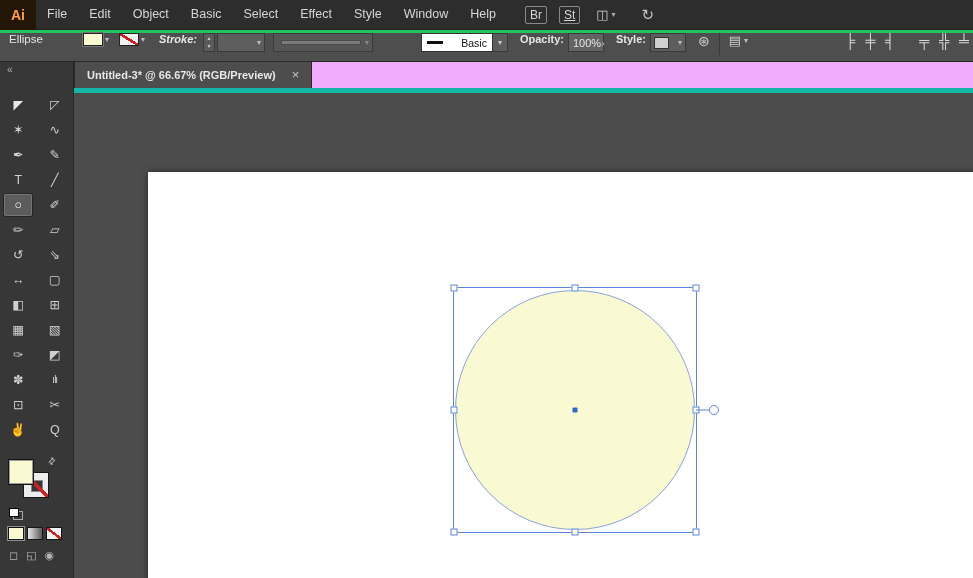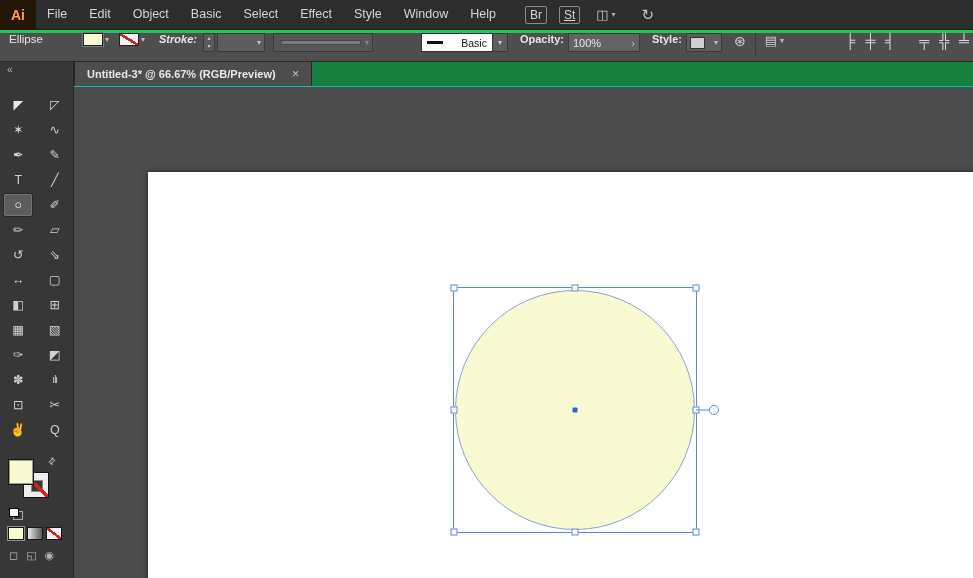--- a/index.html
+++ b/index.html
@@ -46,21 +46,21 @@
   .dd.w100 { width:100px; margin-left:8px; background:#565656; }
   .dd.disabled .caret { color:#8a8a8a; }
   .profile-bar { flex:1; height:5px; margin:0 4px; background:#7b7b7b; border:1px solid #4a4a4a; }
   .brush-dd { margin-left:8px; height:19px; display:flex; align-items:stretch; }
   .brush-body { width:72px; background:#fff; border:1px solid #333; display:flex; align-items:center; padding:0 5px; gap:18px;margin-left:40px; }
   .brush-line { width:40px; height:3px; background:#111; }
   .brush-name { color:#111; font-size:10.5px; }
   .brush-caret { width:15px; background:#5d5d5d; border:1px solid #3a3a3a; border-left:none;
                  display:flex; align-items:center; justify-content:center; font-size:8px; color:#ccc; }
   .lab-opacity { margin-left:12px; font-weight:bold; }
-  .field { margin-left:4px; width:72px; height:19px; background:#636363; border:1px solid #3a3a3a;
+  .field { margin-left:4px; width:36px; height:19px; background:#636363; border:1px solid #3a3a3a;
            display:flex; align-items:center; justify-content:space-between; padding:0 4px; }
   .field .caret { font-size:11px; line-height:10px; }
   .lab-style { margin-left:12px; font-weight:bold; }
   .style-dd { margin-left:4px; height:19px; width:36px; background:#5d5d5d; border:1px solid #3a3a3a;
               display:flex; align-items:center; justify-content:space-between; padding:0 3px; }
   .style-sw { width:15px; height:12px; background:#cfcfcf; border:1px solid #333; }
   .cb-icon { margin-left:12px; font-size:14px; color:#cfcfcf; }
   .vdiv { width:1px; height:22px; background:#3a3a3a; margin:0 9px; }
   .doc-dd { display:flex; align-items:center; gap:3px; color:#cfcfcf; font-size:13px; }
   .align-group { margin-left:auto; display:flex; align-items:center; gap:10px; padding-right:4px; }
@@ -96,21 +96,21 @@
   .cgn { display:flex; gap:3px; margin:7px 0 0 8px; flex:none; }
   .cbtn { width:16px; height:13px; border:1px solid #161616; }
   .cbtn.color { background:#fafad2; box-shadow:0 0 0 1px #8f8f8f; }
   .cbtn.grad { background:linear-gradient(90deg,#e8e8e8,#5a5a5a); }
   .cbtn.none { background:#f2f2f2;
                background-image:linear-gradient(to top right, transparent 43%, #cc2222 43%, #cc2222 57%, transparent 57%); }
   .modes { display:flex; gap:8px; margin:9px 0 0 9px; color:#b5b5b5; font-size:11px; flex:none; }
 
   
   .canvas { position:absolute; top:62px; left:74px; right:0; bottom:0; background:#4c4c4c; overflow:hidden; }
-  .tabbar { height:25px; background:#15803d; border-bottom:1px solid #14b8a6; display:flex; }
+  .tabbar { height:31px; background:#f0abfc; border-bottom:5px solid #14b8a6; display:flex; }
   .tab { background:#4d4d4d; padding:0 12px; display:flex; align-items:center; gap:16px;
          border-right:1px solid #262626; border-left:1px solid #262626; }
   .tab-title { font-size:11px; font-weight:bold; color:#e8e8e8; white-space:nowrap; }
   .tab-close { font-size:13px; color:#c4c4c4; line-height:10px; }
   .viewport { position:absolute; left:0; right:0; top:31px; bottom:0; }
   .artboard { position:absolute; left:74px; top:79px; right:-20px; bottom:-20px; background:#ffffff;
               box-shadow:0 0 6px rgba(0,0,0,0.55); }
   .shape-ellipse { position:absolute; left:381px; top:197px; width:240px; height:240px; border-radius:50%;
                    background:#fafad2; border:1px solid #8aa0dc; }
   .bbox { position:absolute; left:379px; top:194px; width:244px; height:246px;

